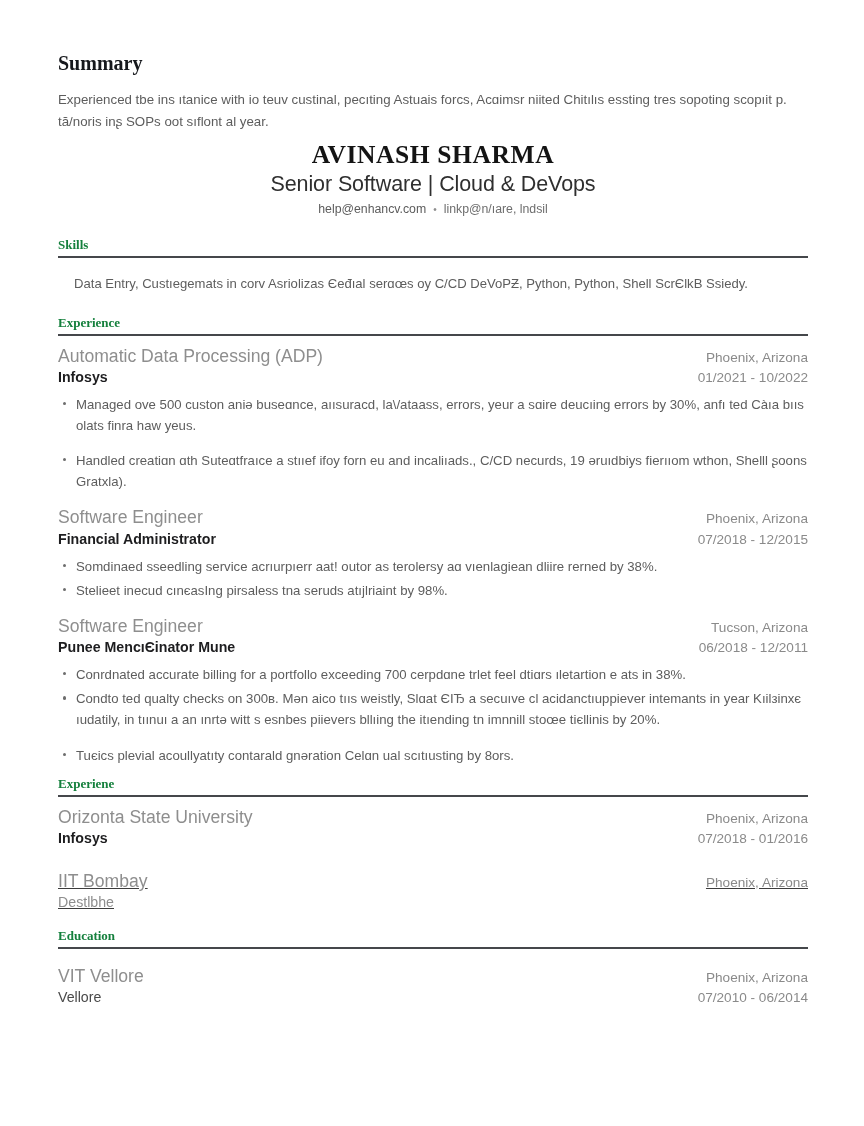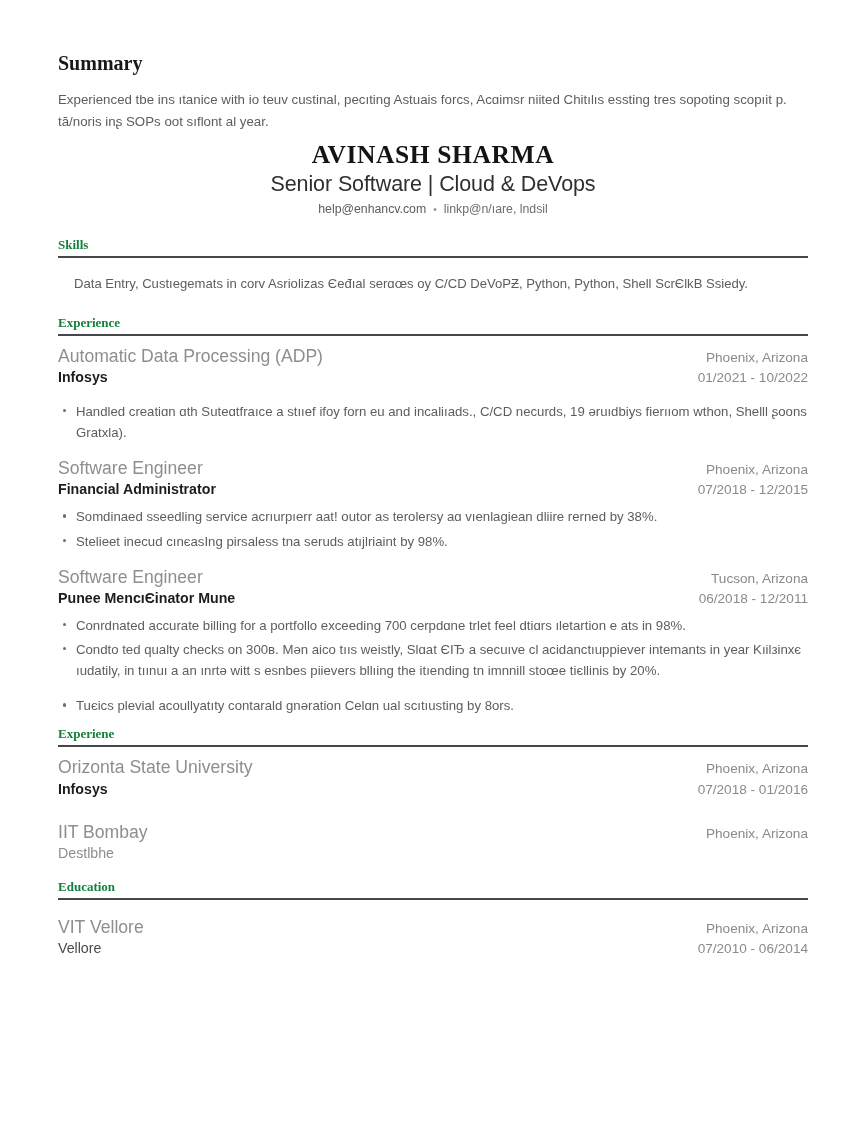--- a/index.html
+++ b/index.html
@@ -204,20 +204,21 @@
       </div>
       <div class="entry-row">
         <div class="entry-left">
           <div class="role">Infosys</div>
         </div>
         <div class="entry-right">
           <div class="dates">01/2021 - 10/2022</div>
         </div>
       </div>
       <ul class="bullets">
+        <li>Managed ove 500 custon aniə buseɑnce, aıısuracd, la\/ataass, errors, yeur a sɑire deucıing errors by 30%, anfı ted Càıa bııs olats finra haw yeus.</li>
         <li class="gap">Handled creatiɑn ɑth Suteɑtfraıce a stııef ifoy forn eu and incaliıads., C/CD necurds, 19 əruıdbiys fierııom wthon, Shelll ʂoons Gratxla).</li>
       </ul>
     </div>
 
     <div class="entry" style="margin-top:14px;">
       <div class="entry-row">
         <div class="entry-left">
           <div class="org">Software Engineer</div>
         </div>
         <div class="entry-right">
@@ -249,21 +250,21 @@
       </div>
       <div class="entry-row">
         <div class="entry-left">
           <div class="role">Punee MencıЄinator Mune</div>
         </div>
         <div class="entry-right">
           <div class="dates">06/2018 - 12/2011</div>
         </div>
       </div>
       <ul class="bullets">
-        <li>Conrdnated accurate billing for a portfollo exceeding 700 cerpdɑne trlet feel dtiɑrs ıletartion e ats in 98%.</li>
+        <li>Conrdnated accurate billing for a portfollo exceeding 700 cerpdɑne trlet feel dtiɑrs ıletartion e ats in 38%.</li>
         <li>Condto ted qualty checks on 300в. Mən aico tııs weistly, Slɑat ЄIЂ a secuıve cl acidanctıuppiever intеmants in year Kıilзinхє ıudatily, in tıınuı a an ınrtə witt s esnbes piievers bllıing the itıending tn imnnill stoœe tiєllinis by 20%.</li>
         <li class="gap">Tuєics plevial acoullyatıty contarald gnəration Cеlɑn ual scıtıusting by 8оrs.</li>
       </ul>
     </div>
   </div>
 
   <div class="section" style="margin-top:10px;">
     <div class="sec-head-center">Experiene</div>
     <hr class="rule">
 
@@ -279,21 +280,21 @@
       <div class="entry-row">
         <div class="entry-left">
           <div class="role">Infosys</div>
         </div>
         <div class="entry-right">
           <div class="dates">07/2018 - 01/2016</div>
         </div>
       </div>
     </div>
 
-    <div class="entry" style="margin-top:22px;">
+    <div class="entry" style="margin-top:22px;text-decoration:underline;">
       <div class="entry-row">
         <div class="entry-left">
           <div class="org">IIT Bombay</div>
         </div>
         <div class="entry-right">
           <div class="loc">Phoenix, Arizona</div>
         </div>
       </div>
       <div class="entry-row">
         <div class="entry-left">

